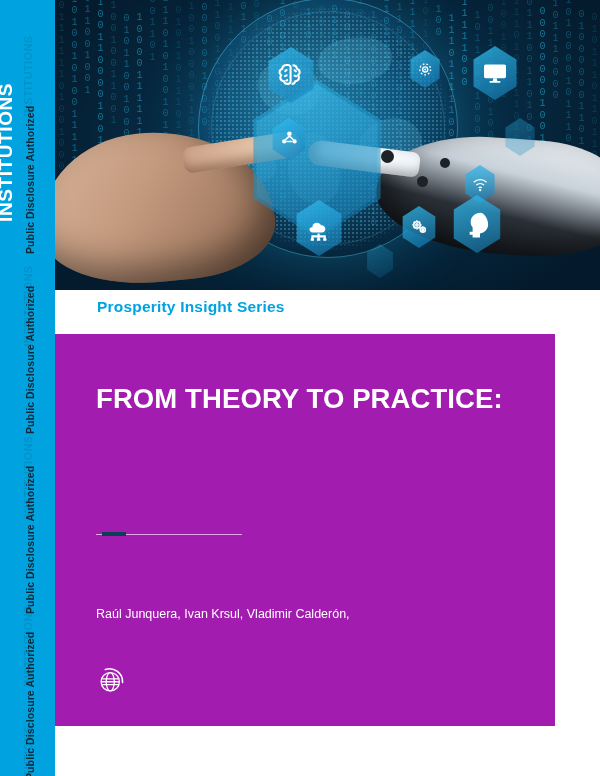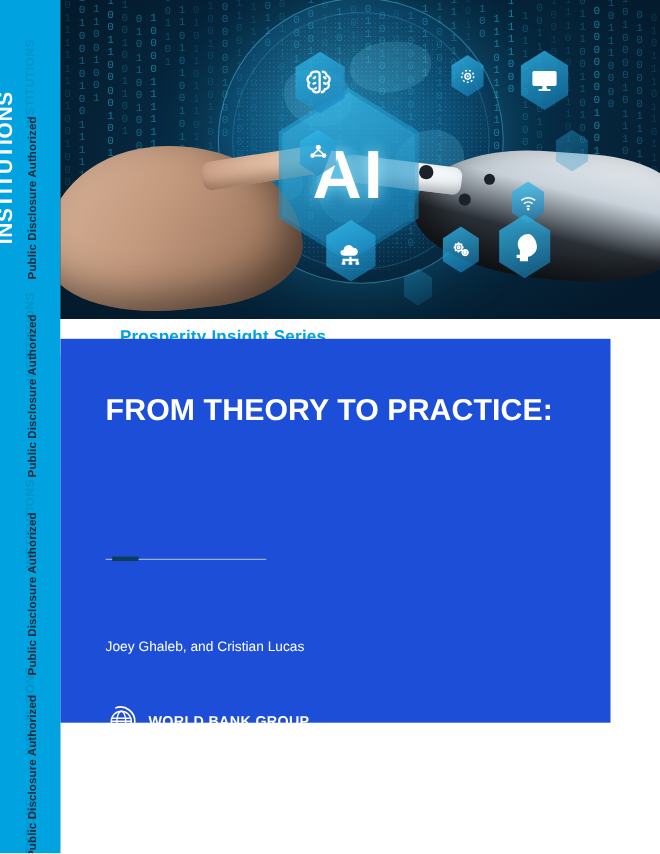--- a/index.html
+++ b/index.html
@@ -96,27 +96,27 @@
       box-shadow:0 0 14px rgba(50,200,250,.42);}
   .hex-ghost{background:none;border:1px dashed rgba(120,220,255,.32);}
 
   .ic{width:60%;height:60%;display:block;}
   .ic path,.ic circle,.ic rect,.ic line,.ic polyline,.ic ellipse{
       stroke:#ffffff;fill:none;stroke-width:1.6;}
   .ic .fill{fill:#ffffff;stroke:none;}
 
   
   .banner{position:absolute;left:55px;top:290px;width:500px;height:33px;
-      background:#ffffff;display:flex;align-items:center;padding-left:12px;}
+      background:#ffffff;display:flex;align-items:center;}
   .banner-text{padding-left:42px;color:#00a3e0;font-size:15.5px;font-weight:800;
       letter-spacing:.2px;}
 
   
-  .panel{position:absolute;left:55px;top:308px;width:500px;height:349px;
-      background:#1d4ed8;}
+  .panel{position:absolute;left:55px;top:334px;width:500px;height:392px;
+      background:#a21caf;}
 
   .title{position:absolute;left:41px;top:48px;width:436px;
       color:#ffffff;font-weight:800;font-size:27.5px;line-height:33px;
       letter-spacing:.1px;}
   .title div{white-space:nowrap;}
 
   .rule-wrap{position:absolute;left:41px;top:198px;width:200px;height:4px;}
   .rule-light{position:absolute;left:0;top:1.5px;width:146px;height:1.5px;
       background:rgba(255,255,255,.62);}
   .rule-dark{position:absolute;left:6px;top:0;width:24px;height:4px;background:#0d3d57;}
@@ -782,21 +782,20 @@
     <div class="hand-human"></div>
     <div class="finger-h"></div>
     <div class="hand-robot"></div>
     <div class="finger-r"></div>
     <div class="knuckle" style="right:206px;top:150px;width:13px;height:13px;"></div>
     <div class="knuckle" style="right:172px;top:176px;width:11px;height:11px;"></div>
     <div class="knuckle" style="right:150px;top:158px;width:10px;height:10px;"></div>
 
     <div class="hex hex-ai"></div>
     <div class="hex-ai-inner"></div>
-    <div class="ai-text">AI</div>
 
     <div class="hex hex-sm" style="left:210px;top:47px;width:52px;height:56px;">
       <svg class="ic" viewBox="0 0 24 24" aria-hidden="true">
         <path d="M9 4.5c-2 0-3.3 1.3-3.4 2.8C4.3 7.7 3.5 8.8 3.5 10c0 1 .5 1.8 1.2 2.3-.4.5-.6 1.1-.6 1.8 0 1.5 1.2 2.7 2.8 2.8.3 1.2 1.4 2.1 2.8 2.1 1.3 0 2.3-.8 2.3-2V6.3c0-1-1-1.8-2-1.8z"></path>
         <path d="M9.5 8.2c-.9.2-1.6.8-1.9 1.6M9.6 12.4c-1 0-1.9.4-2.4 1.1M10 15.9c-.7.1-1.3.5-1.6 1.1"></path>
         <path d="M13.5 4.6c1.9 0 3.2 1.2 3.4 2.7 1.3.4 2.1 1.5 2.1 2.7 0 1-.5 1.8-1.2 2.3.4.5.6 1.1.6 1.8 0 1.5-1.2 2.7-2.8 2.8-.3 1.2-1.4 2.1-2.8 2.1"></path>
         <path d="M14.5 8.3c.9.2 1.6.8 1.9 1.6M14.4 12.5c1 0 1.9.4 2.4 1.1"></path>
       </svg>
     </div>
 
@@ -875,30 +874,29 @@
     <div class="title" id="title-block">
         <div>FROM THEORY TO PRACTICE:</div>
       </div>
 
     <div class="rule-wrap">
       <div class="rule-light"></div>
       <div class="rule-dark"></div>
     </div>
 
     <div class="authors" id="authors-block">
-        <div>Joey Ghaleb, and Cristian Lucas</div>
+        <div>Raúl Junquera, Ivan Krsul, Vladimir Calderón,</div>
       </div>
 
     <div class="logo">
       <div class="logo-mark">
         <svg viewBox="0 0 40 40" aria-hidden="true">
           <g fill="none" stroke="#ffffff" stroke-width="1.7">
             <circle cx="19" cy="21" r="12.2"></circle>
             <ellipse cx="19" cy="21" rx="5.4" ry="12.2"></ellipse>
             <path d="M7.2 17.2h23.6M7.2 24.8h23.6M6.8 21h24.4"></path>
             <path d="M12.5 4.6A17.4 17.4 0 0 1 35.4 22" stroke-width="2.1" stroke-linecap="round"></path>
           </g>
         </svg>
       </div>
-      <div class="logo-text">WORLD BANK GROUP</div>
     </div>
   </div>
 </div>
 
 </body></html>

